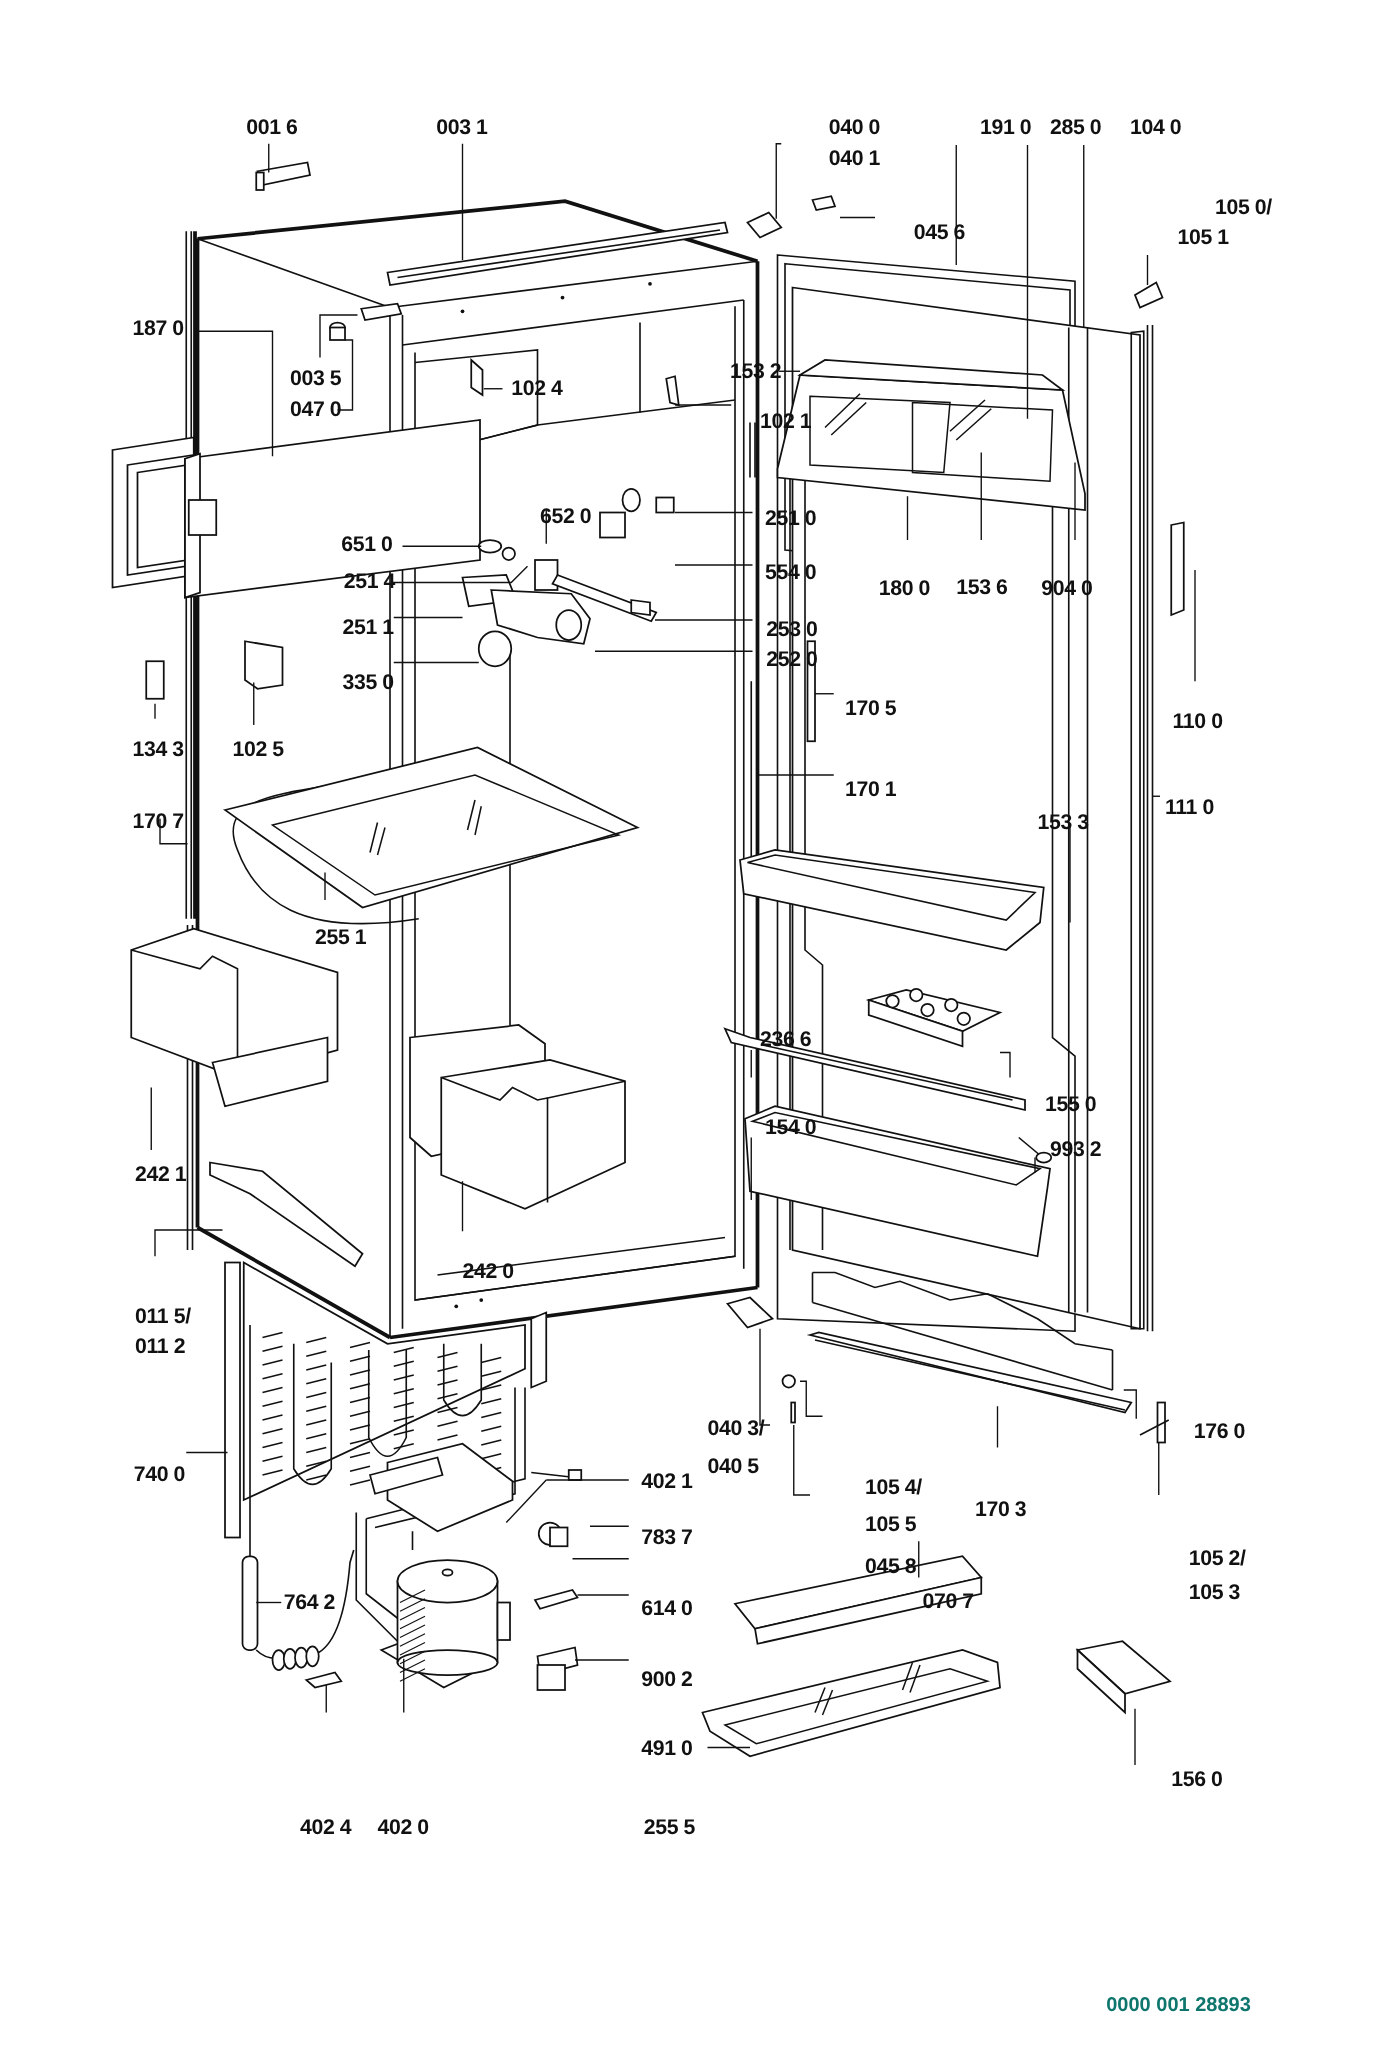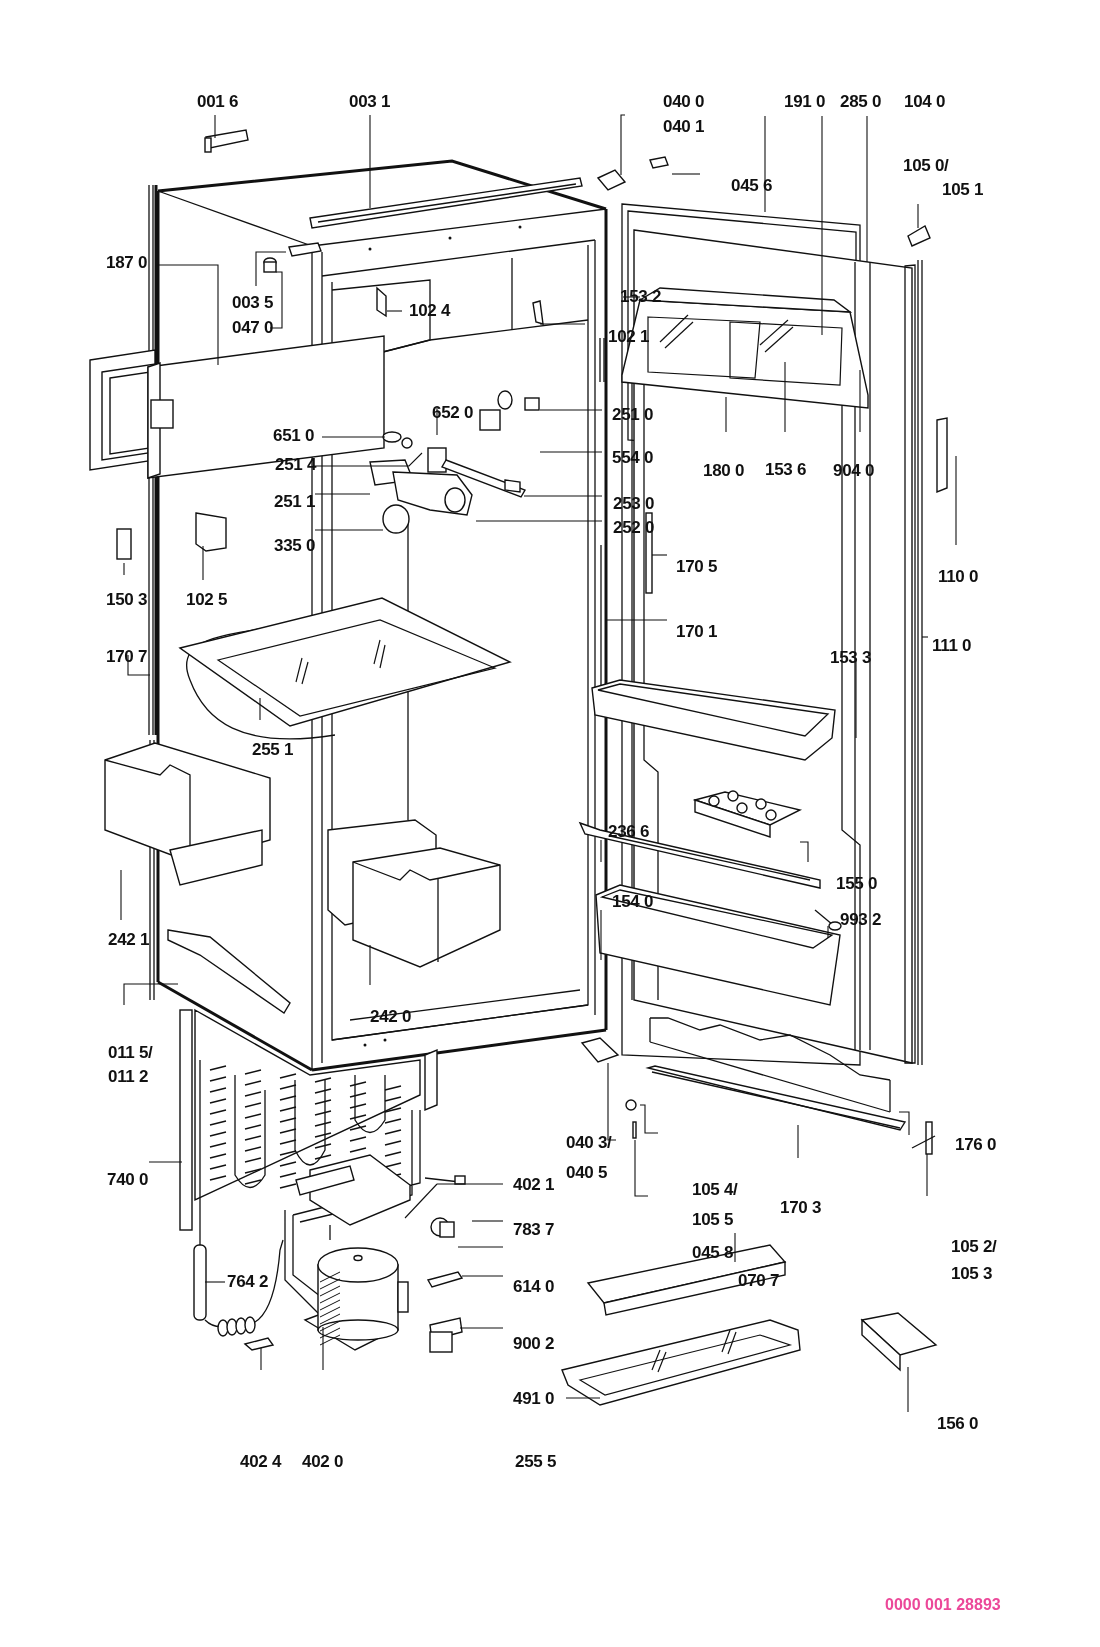--- a/index.html
+++ b/index.html
@@ -1,19 +1,19 @@
 <!DOCTYPE html>
 <html><head>
   <meta charset="utf-8">
   <style>
     html, body { margin: 0; padding: 0; background: #ffffff; }
     body { width: 1100px; height: 1647px; position: relative; overflow: hidden; font-family: "Liberation Sans", sans-serif; }
     #diagram { position: absolute; left: 0; top: 0; width: 1100px; height: 1647px; }
     .lbl { position: absolute; font-family: "Liberation Sans", sans-serif; font-weight: bold; font-size: 17px; color: #111; white-space: nowrap; line-height: 20px; letter-spacing: -0.3px; }
-    .docnum { position: absolute; left: 885px; top: 1596px; font-family: "Liberation Sans", sans-serif; font-weight: bold; font-size: 16px; color: #ec4899; text-align: center; }
+    .docnum { position: absolute; left: 885px; top: 1596px; font-family: "Liberation Sans", sans-serif; font-weight: bold; font-size: 16px; color: #0f766e; text-align: center; }
     svg .ln { stroke: #111; fill: none; stroke-width: 1.3; }
     svg .thk { stroke: #111; fill: none; stroke-width: 3; }
     svg .part { stroke: #111; fill: #fff; stroke-width: 1.4; }
     svg .glass { stroke: #111; fill: none; stroke-width: 1.2; }
     svg .lead { stroke: #111; fill: none; stroke-width: 1.1; }
     svg .hatch { stroke: #111; stroke-width: 1; }
   </style>
 </head>
 <body>
 
@@ -457,41 +457,41 @@
 </svg>
 
 <div class="lbl" style="left:197px;top:92px">001 6</div>
 <div class="lbl" style="left:349px;top:92px">003 1</div>
 <div class="lbl" style="left:663px;top:92px">040 0</div>
 <div class="lbl" style="left:663px;top:117px">040 1</div>
 <div class="lbl" style="left:731px;top:176px">045 6</div>
 <div class="lbl" style="left:784px;top:92px">191 0</div>
 <div class="lbl" style="left:840px;top:92px">285 0</div>
 <div class="lbl" style="left:904px;top:92px">104 0</div>
-<div class="lbl" style="left:903px;top:156px">105 0/</div>
+<div class="lbl" style="left:972px;top:156px">105 0/</div>
 <div class="lbl" style="left:942px;top:180px">105 1</div>
 <div class="lbl" style="left:106px;top:253px">187 0</div>
 <div class="lbl" style="left:232px;top:293px">003 5</div>
 <div class="lbl" style="left:232px;top:318px">047 0</div>
 <div class="lbl" style="left:409px;top:301px">102 4</div>
-<div class="lbl" style="left:620px;top:287px">153 2</div>
+<div class="lbl" style="left:584px;top:287px">153 2</div>
 <div class="lbl" style="left:608px;top:327px">102 1</div>
 <div class="lbl" style="left:432px;top:403px">652 0</div>
 <div class="lbl" style="left:273px;top:426px">651 0</div>
 <div class="lbl" style="left:275px;top:455px">251 4</div>
 <div class="lbl" style="left:612px;top:405px">251 0</div>
 <div class="lbl" style="left:612px;top:448px">554 0</div>
 <div class="lbl" style="left:703px;top:461px">180 0</div>
 <div class="lbl" style="left:765px;top:460px">153 6</div>
 <div class="lbl" style="left:833px;top:461px">904 0</div>
 <div class="lbl" style="left:274px;top:492px">251 1</div>
 <div class="lbl" style="left:613px;top:494px">253 0</div>
 <div class="lbl" style="left:613px;top:518px">252 0</div>
 <div class="lbl" style="left:274px;top:536px">335 0</div>
-<div class="lbl" style="left:106px;top:590px">150 3</div>
+<div class="lbl" style="left:106px;top:590px">134 3</div>
 <div class="lbl" style="left:186px;top:590px">102 5</div>
 <div class="lbl" style="left:676px;top:557px">170 5</div>
 <div class="lbl" style="left:938px;top:567px">110 0</div>
 <div class="lbl" style="left:676px;top:622px">170 1</div>
 <div class="lbl" style="left:106px;top:647px">170 7</div>
 <div class="lbl" style="left:932px;top:636px">111 0</div>
 <div class="lbl" style="left:830px;top:648px">153 3</div>
 <div class="lbl" style="left:252px;top:740px">255 1</div>
 <div class="lbl" style="left:608px;top:822px">236 6</div>
 <div class="lbl" style="left:836px;top:874px">155 0</div>

